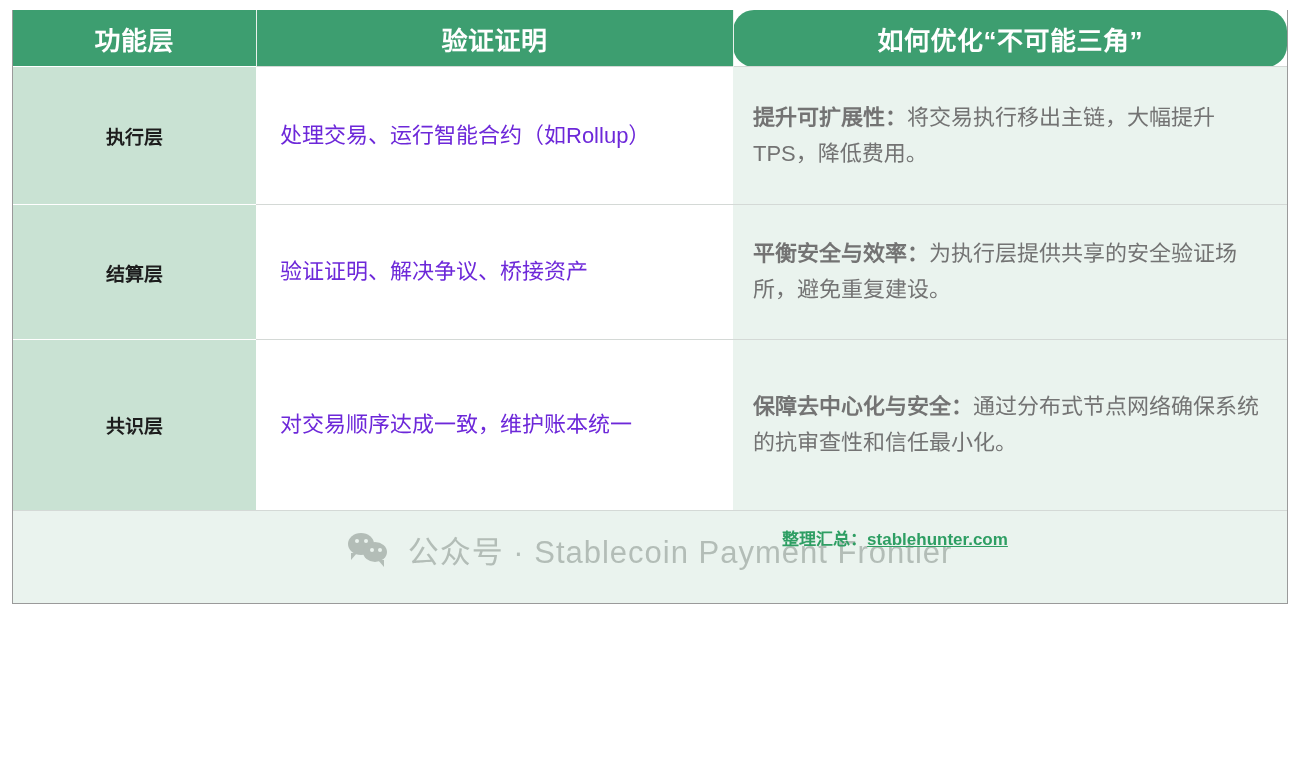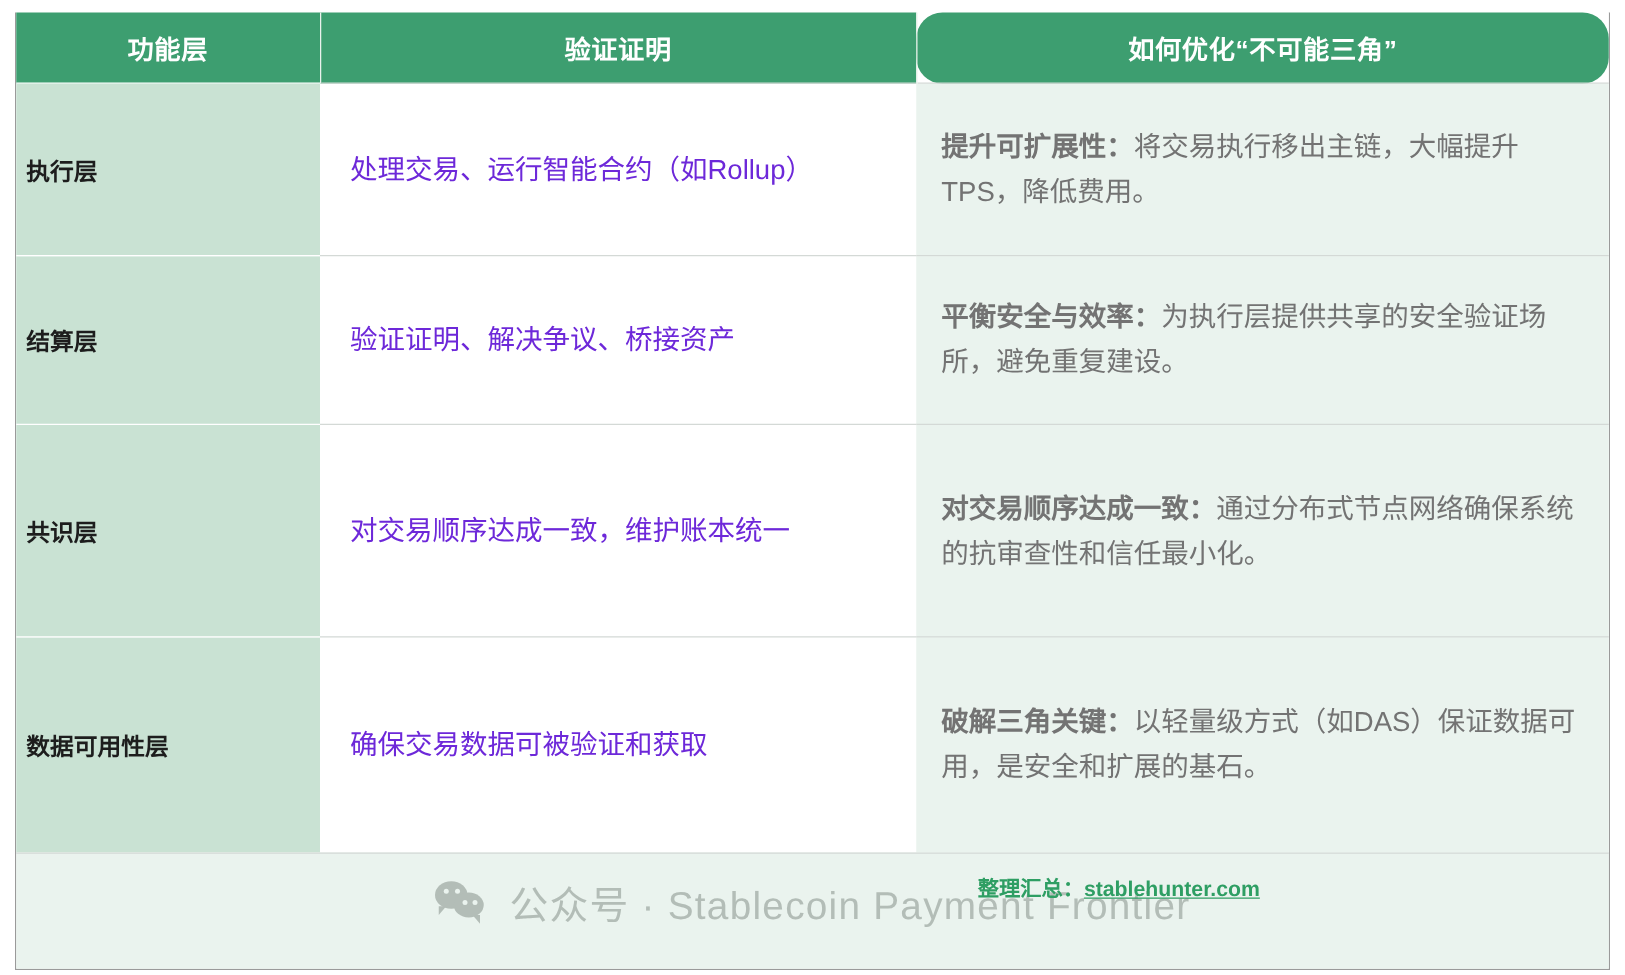--- a/index.html
+++ b/index.html
@@ -40,21 +40,21 @@
     background: #ffffff;
   }
 
   table.layers col.c1 { width: 243px; }
   table.layers col.c2 { width: 477px; }
   table.layers col.c3 { width: 554px; }
 
   thead th {
     background: #3d9e70;
     color: #ffffff;
-    font-size: 21px;
+    font-size: 26px;
     font-weight: bold;
     text-align: center;
     vertical-align: middle;
     height: 56px;
     padding: 0 10px;
     border-right: 1px solid #e9f2ec;
     letter-spacing: 0.5px;
   }
   thead th:last-child { border-right: none; border-radius: 21px; }
 
@@ -62,21 +62,21 @@
     vertical-align: middle;
     border-top: 1px solid #d4d9d6;
     box-sizing: border-box;
   }
 
   td.col-layer {
     background: #c9e2d3;
     color: #1d1d1d;
     font-size: 19px;
     font-weight: bold;
-    text-align: left;
+    text-align: center;
     padding: 10px 8px;
     border-top-color: #ffffff;
   }
 
   td.col-duty {
     background: #ffffff;
     color: #6d28d9;
     font-size: 22px;
     line-height: 1.62;
     padding: 18px 22px 18px 24px;
@@ -221,28 +221,23 @@
 
         <tr class="r2">
           <td class="col-layer">结算层</td>
           <td class="col-duty">验证证明、解决争议、桥接资产</td>
           <td class="col-opt"><span class="lead">平衡安全与效率：</span><span>为执行层提供共享的安全验证场所，避免重复建设。</span></td>
         </tr>
 
         <tr class="r3">
           <td class="col-layer">共识层</td>
           <td class="col-duty">对交易顺序达成一致，维护账本统一</td>
-          <td class="col-opt"><span class="lead">对交易顺序达成一致：</span><span>通过分布式节点网络确保系统的抗审查性和信任最小化。</span></td>
-        </tr>
-
-        <tr class="r4">
-          <td class="col-layer">数据可用性层</td>
-          <td class="col-duty">确保交易数据可被验证和获取</td>
-          <td class="col-opt"><span class="lead">破解三角关键：</span><span>以轻量级方式（如DAS）保证数据可用，是安全和扩展的基石。</span></td>
-        </tr>
+          <td class="col-opt"><span class="lead">保障去中心化与安全：</span><span>通过分布式节点网络确保系统的抗审查性和信任最小化。</span></td>
+        </tr>
+
 
       </tbody>
     </table>
 
     <div class="footer-band">
       <div class="watermark">
         <span class="wechat-icon">
           <span class="bubble-a"></span>
           <span class="bubble-b"></span>
           <span class="dot d1"></span>

